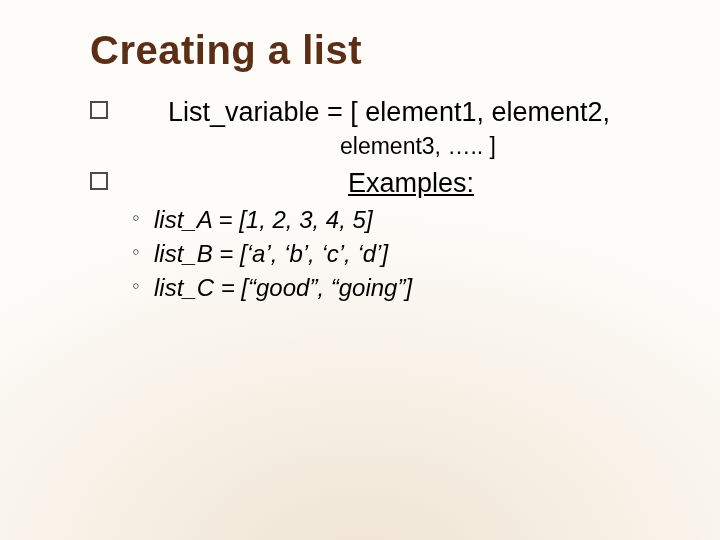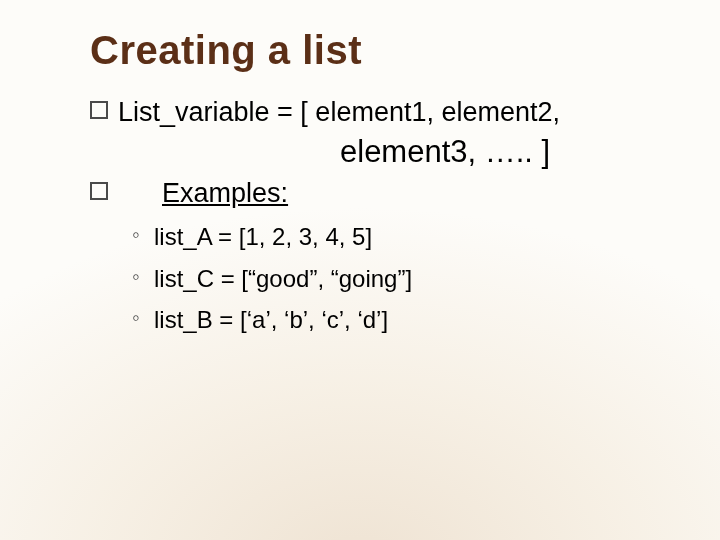--- a/index.html
+++ b/index.html
@@ -30,41 +30,43 @@
   }
   .body {
     color: #000;
     font-size: 27px;
     line-height: 1.3;
   }
   .l1 {
     position: relative;
     padding-left: 28px;
     margin: 4px 0 2px 0;
+    text-align: center;
   }
   .l1 .sq {
     position: absolute;
     left: 0;
     top: 6px;
     width: 18px;
     height: 18px;
     border: 2px solid #4a4a4a;
     box-sizing: border-box;
   }
   .cont {
     padding-left: 250px;
-    font-size: 31px;
+    font-size: 23px;
     margin: 0 0 0 0;
   }
   .under { text-decoration: underline; margin-left: 44px; }
   .sub {
     font-size: 24px;
     padding-left: 64px;
     position: relative;
-    margin: 10px 0;
+    margin: 3px 0;
+    font-style: italic;
   }
   .sub::before {
     content: "◦";
     position: absolute;
     left: 42px;
     top: 0;
     color: #555;
     font-size: 22px;
   }
 </style>
@@ -82,17 +84,17 @@
       <span>List_variable</span><span> = [ element1, element2,</span>
     </div>
     <div class="cont">element3, ….. ]</div>
 
     <div class="l1">
       <span class="sq"></span>
       <span class="under">Examples:</span>
     </div>
 
     <div class="sub">list_A = [1, 2, 3, 4, 5]</div>
+    <div class="sub">list_B = [‘a’, ‘b’, ‘c’, ‘d’]</div>
     <div class="sub">list_C = [“good”, “going”]</div>
-    <div class="sub">list_B = [‘a’, ‘b’, ‘c’, ‘d’]</div>
 
   </div>
 </div>
 
 </body></html>

